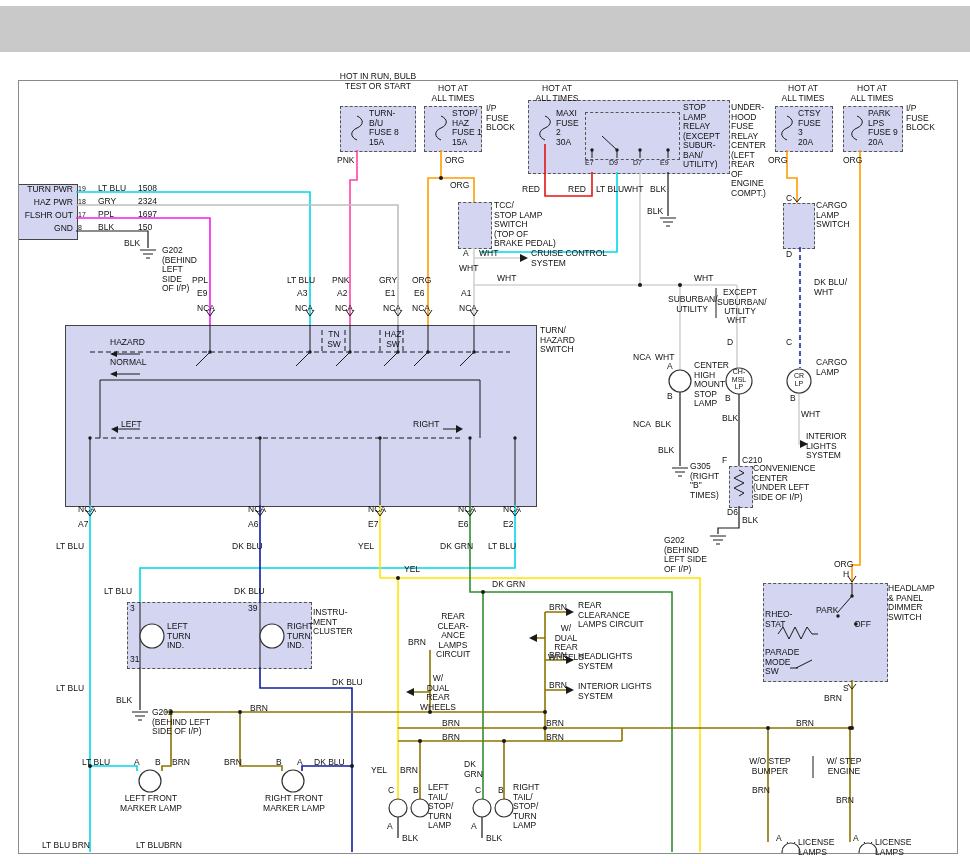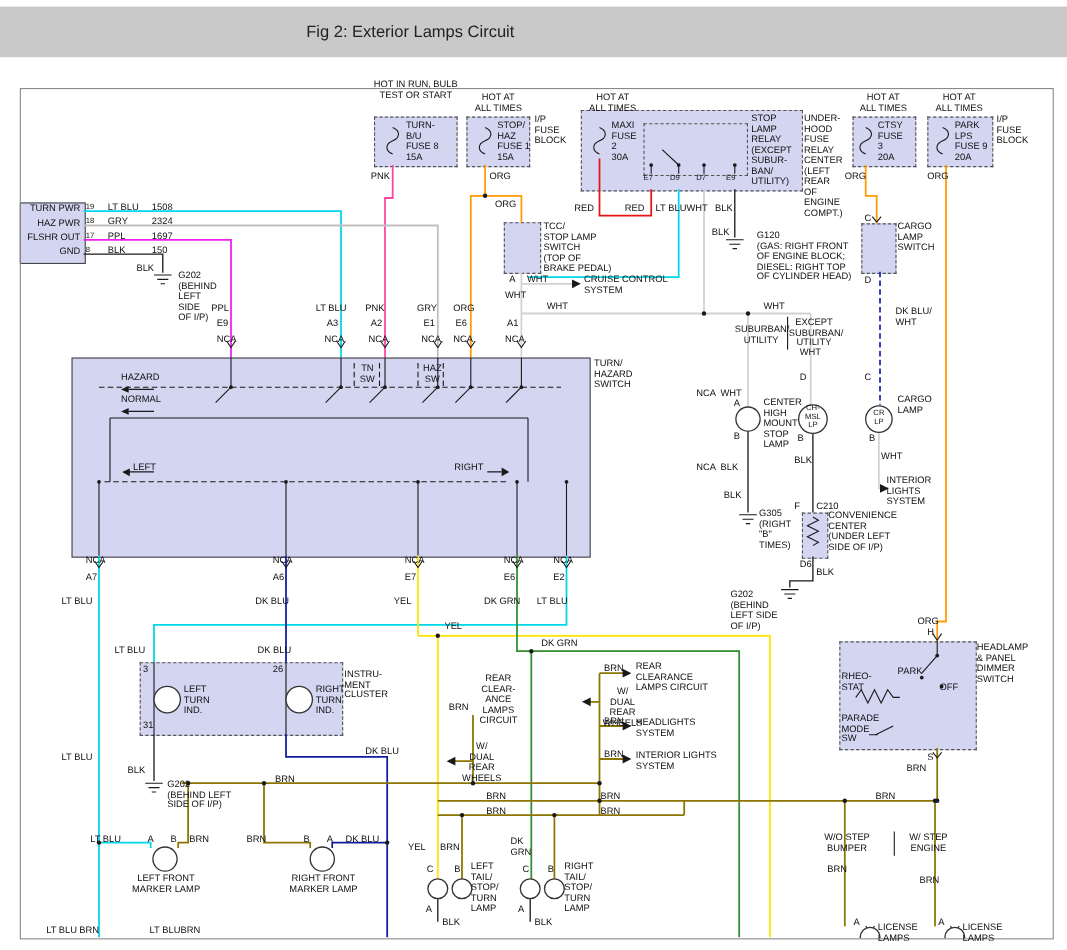--- a/index.html
+++ b/index.html
@@ -25,21 +25,20 @@
   .dot{fill:#1a1a1a}
   .arr{fill:#1a1a1a}
   #clip{position:absolute;left:0;top:853px;width:970px;height:11px;background:#fff;z-index:4}
   #frame{position:absolute;left:18px;top:80px;width:938px;height:772px;border:1px solid #8a8a8a;z-index:5;pointer-events:none}
 </style>
 </head>
 <body>
 
 <div id="page">
   <div id="banner"></div>
-  <div id="title">Fig 2: Exterior Lamps Circuit</div>
 
   <div class="bx" style="left:340px;top:106px;width:74px;height:44px"></div>
   <div class="bx" style="left:424px;top:106px;width:56px;height:44px"></div>
   <div class="bx" style="left:528px;top:100px;width:200px;height:72px"></div>
   <div class="bx" style="left:585px;top:112px;width:93px;height:46px"></div>
   <div class="bx" style="left:775px;top:106px;width:56px;height:44px"></div>
   <div class="bx" style="left:843px;top:106px;width:58px;height:44px"></div>
   <div class="sb" style="left:18px;top:184px;width:58px;height:54px"></div>
   <div class="sb" style="left:65px;top:325px;width:470px;height:180px"></div>
   <div class="bx" style="left:458px;top:202px;width:32px;height:45px"></div>
@@ -321,25 +320,20 @@
 SWITCH
 (TOP OF
 BRAKE PEDAL)</div>
   <div class="t" style="left:463px;top:249px">A</div>
   <div class="t" style="left:479px;top:249px">WHT</div>
   <div class="t" style="left:531px;top:249px">CRUISE CONTROL
 SYSTEM</div>
   <div class="t" style="left:459px;top:264px">WHT</div>
   <div class="t" style="left:497px;top:274px">WHT</div>
   <div class="t" style="left:647px;top:207px">BLK</div>
-  <div class="t" style="left:688px;top:209px">G120
-(GAS: RIGHT FRONT
-OF ENGINE BLOCK;
-DIESEL: RIGHT TOP
-OF CYLINDER HEAD)</div>
 
   <div class="t" style="left:786px;top:194px">C</div>
   <div class="t" style="left:816px;top:201px">CARGO
 LAMP
 SWITCH</div>
   <div class="t" style="left:786px;top:250px">D</div>
   <div class="t" style="left:814px;top:278px">DK BLU/
 WHT</div>
 
   <div class="t" style="left:694px;top:274px">WHT</div>
@@ -424,21 +418,21 @@
   <div class="t" style="left:232px;top:542px">DK BLU</div>
   <div class="t" style="left:358px;top:542px">YEL</div>
   <div class="t" style="left:440px;top:542px">DK GRN</div>
   <div class="t" style="left:488px;top:542px">LT BLU</div>
   <div class="t" style="left:404px;top:565px">YEL</div>
   <div class="t" style="left:492px;top:580px">DK GRN</div>
 
   <div class="t" style="left:104px;top:587px">LT BLU</div>
   <div class="t" style="left:130px;top:604px">3</div>
   <div class="t" style="left:234px;top:587px">DK BLU</div>
-  <div class="t" style="left:248px;top:604px">26</div>
+  <div class="t" style="left:248px;top:604px">39</div>
   <div class="t" style="left:167px;top:622px">LEFT
 TURN
 IND.</div>
   <div class="t" style="left:287px;top:622px">RIGHT
 TURN
 IND.</div>
   <div class="t" style="left:313px;top:608px">INSTRU-
 MENT
 CLUSTER</div>
   <div class="t" style="left:130px;top:655px">31</div>

